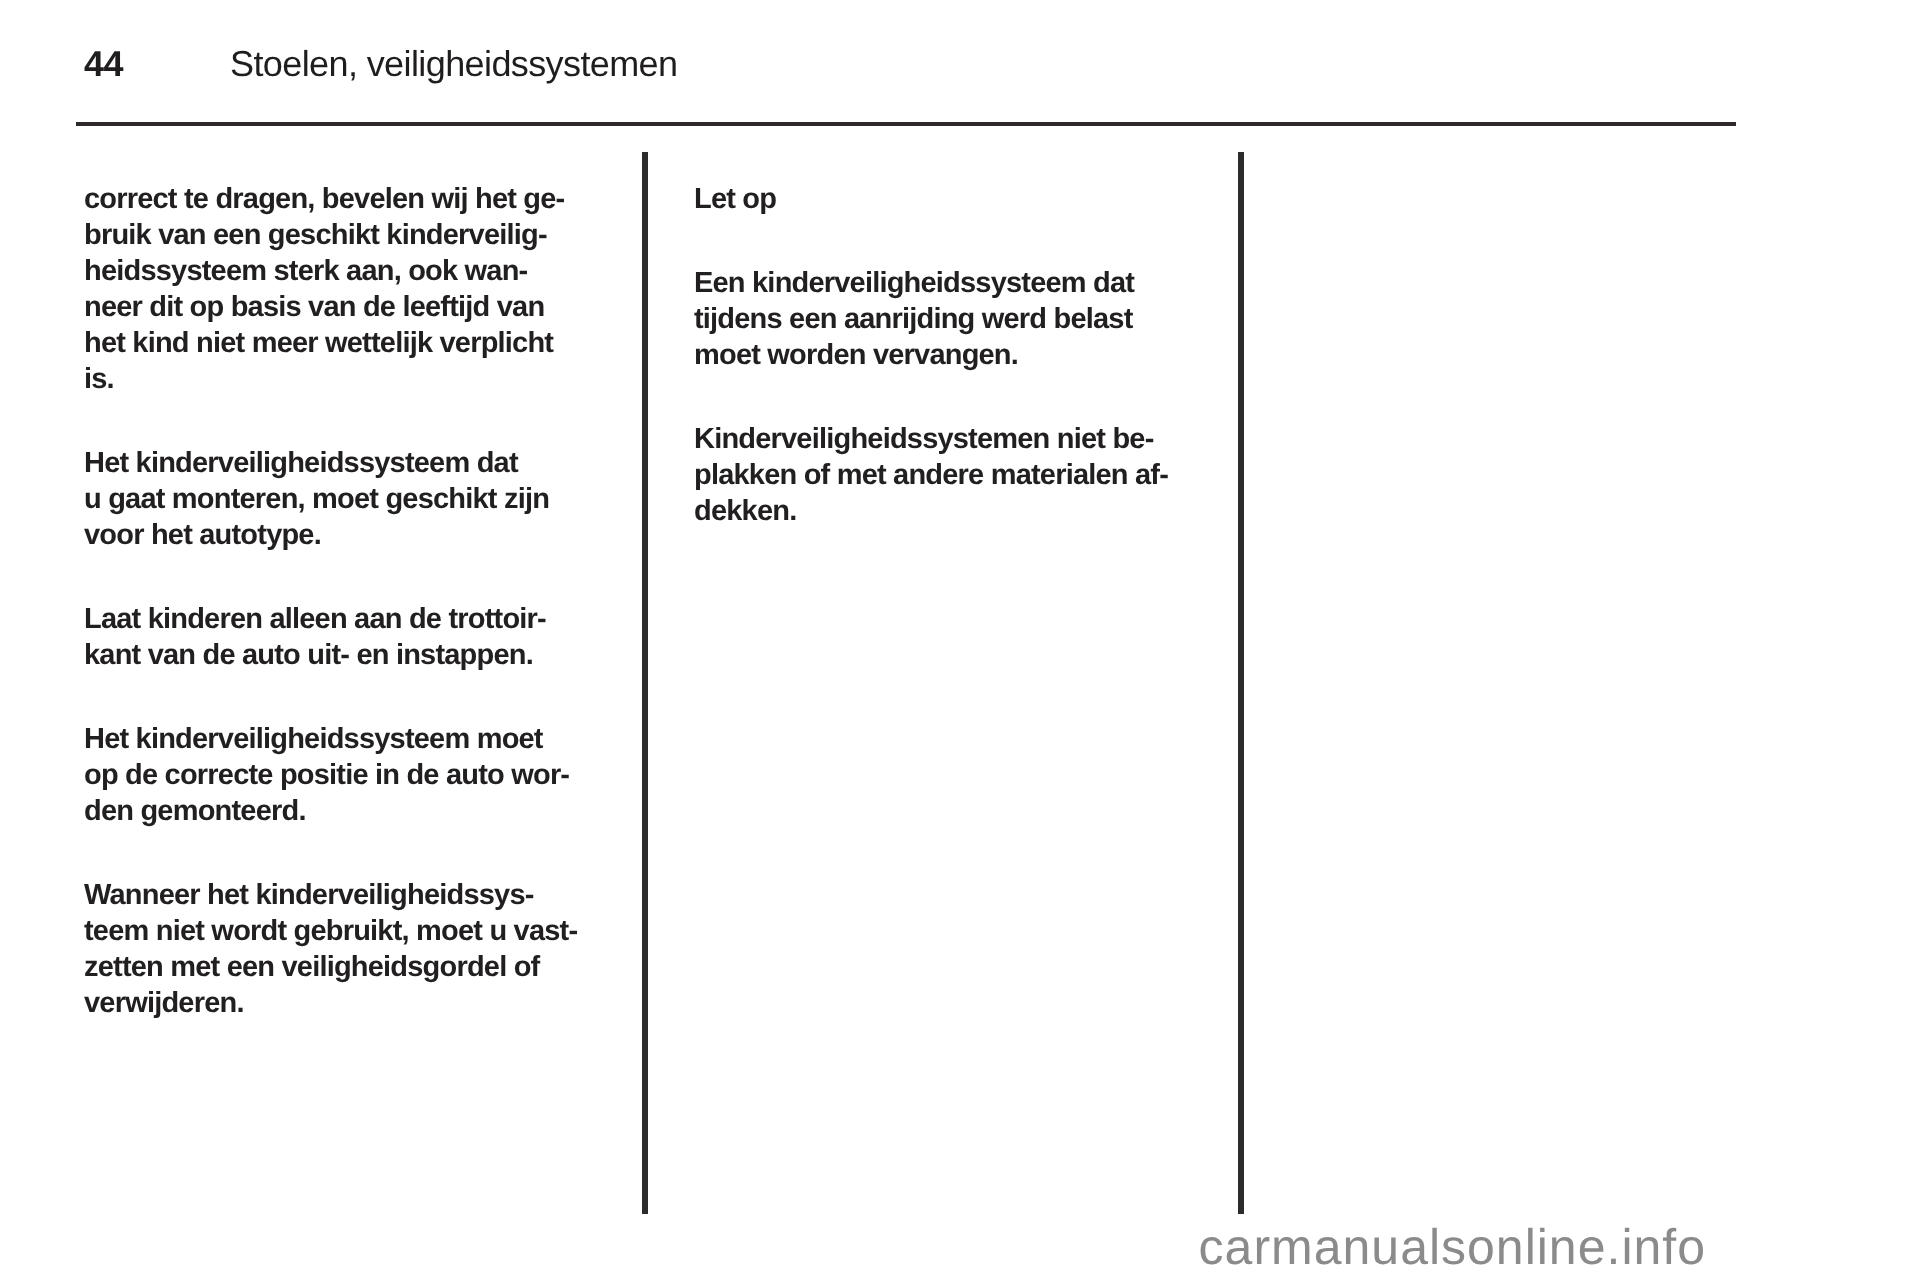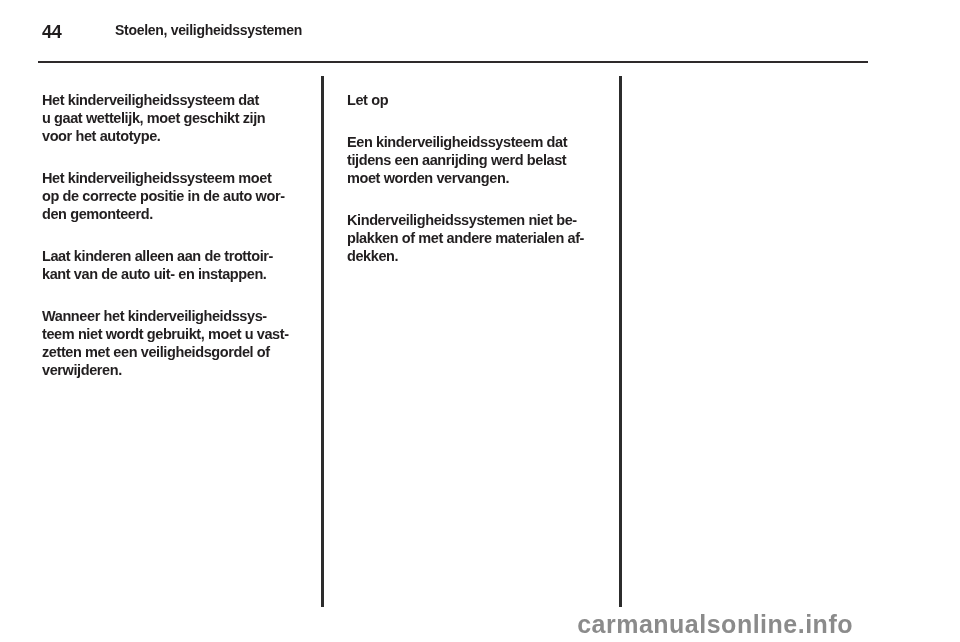--- a/index.html
+++ b/index.html
@@ -17,22 +17,22 @@
     left: 42px;
     top: 22px;
     font-size: 18px;
     font-weight: bold;
     letter-spacing: -0.2px;
   }
   .header-title {
     position: absolute;
     left: 115px;
     top: 22px;
-    font-size: 14px;
-    font-weight: bold;
+    font-size: 18px;
+    font-weight: normal;
     letter-spacing: -0.3px;
   }
   .header-rule {
     position: absolute;
     left: 38px;
     top: 61px;
     width: 864px;
     height: 2px;
     background: #2e2a2b;
   }
@@ -58,45 +58,51 @@
     height: 531px;
     background: #2c2c2c;
   }
   .divider1 { left: 321px; }
   .divider2 { left: 619px; }
   .watermark {
     position: absolute;
     right: 15px;
     bottom: 3px;
     font-size: 25px;
-    font-weight: bold;
+    font-weight: normal;
     color: #8b8b8b;
     letter-spacing: 0.5px;
   }
 </style>
 </head>
 <body>
 
 <div class="page">
 
   <div class="header-num">44</div>
 
   <div class="header-title">Stoelen, veiligheidssystemen</div>
 
   <div class="header-rule"></div>
 
   <div class="text-col col1">
+    <p>correct te dragen, bevelen wij het ge-
+bruik van een geschikt kinderveilig-
+heidssysteem sterk aan, ook wan-
+neer dit op basis van de leeftijd van
+het kind niet meer wettelijk verplicht
+is.</p>
     <p>Het kinderveiligheidssysteem dat
-u gaat wettelijk, moet geschikt zijn
+u gaat monteren, moet geschikt zijn
 voor het autotype.</p>
+    <p>Laat kinderen alleen aan de trottoir-
+kant van de auto uit- en instappen.</p>
     <p>Het kinderveiligheidssysteem moet
 op de correcte positie in de auto wor-
 den gemonteerd.</p>
-    <p>Laat kinderen alleen aan de trottoir-
-kant van de auto uit- en instappen.</p>
     <p>Wanneer het kinderveiligheidssys-
 teem niet wordt gebruikt, moet u vast-
 zetten met een veiligheidsgordel of
 verwijderen.</p>
   </div>
 
   <div class="vdivider divider1"></div>
 
   <div class="text-col col2">
     <p class="note-heading">Let op</p>

